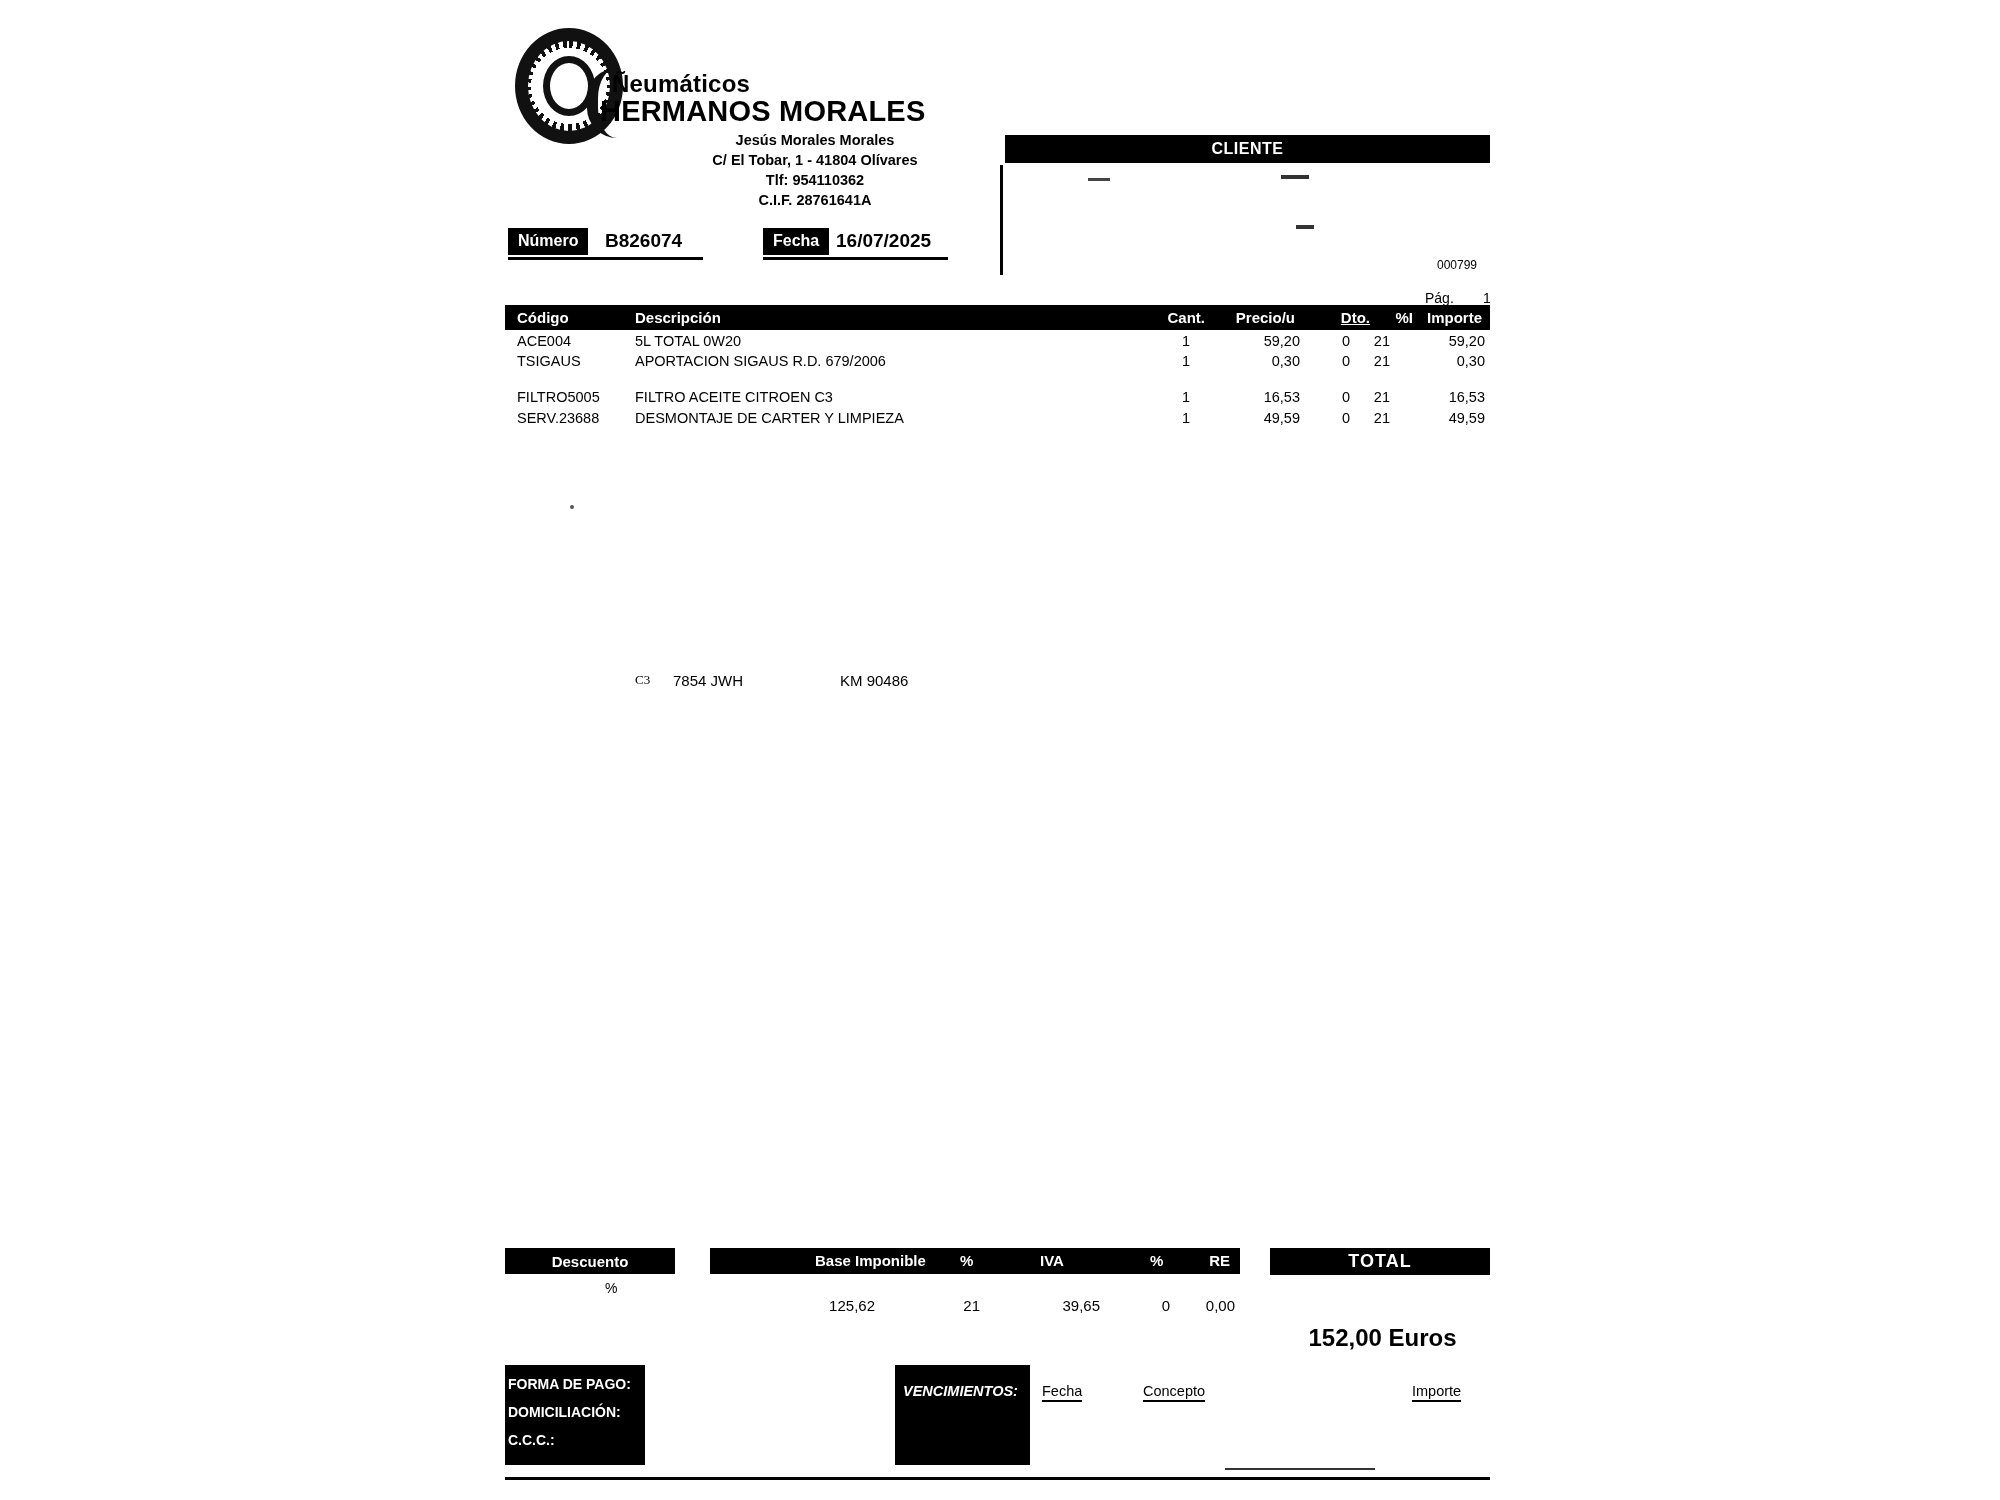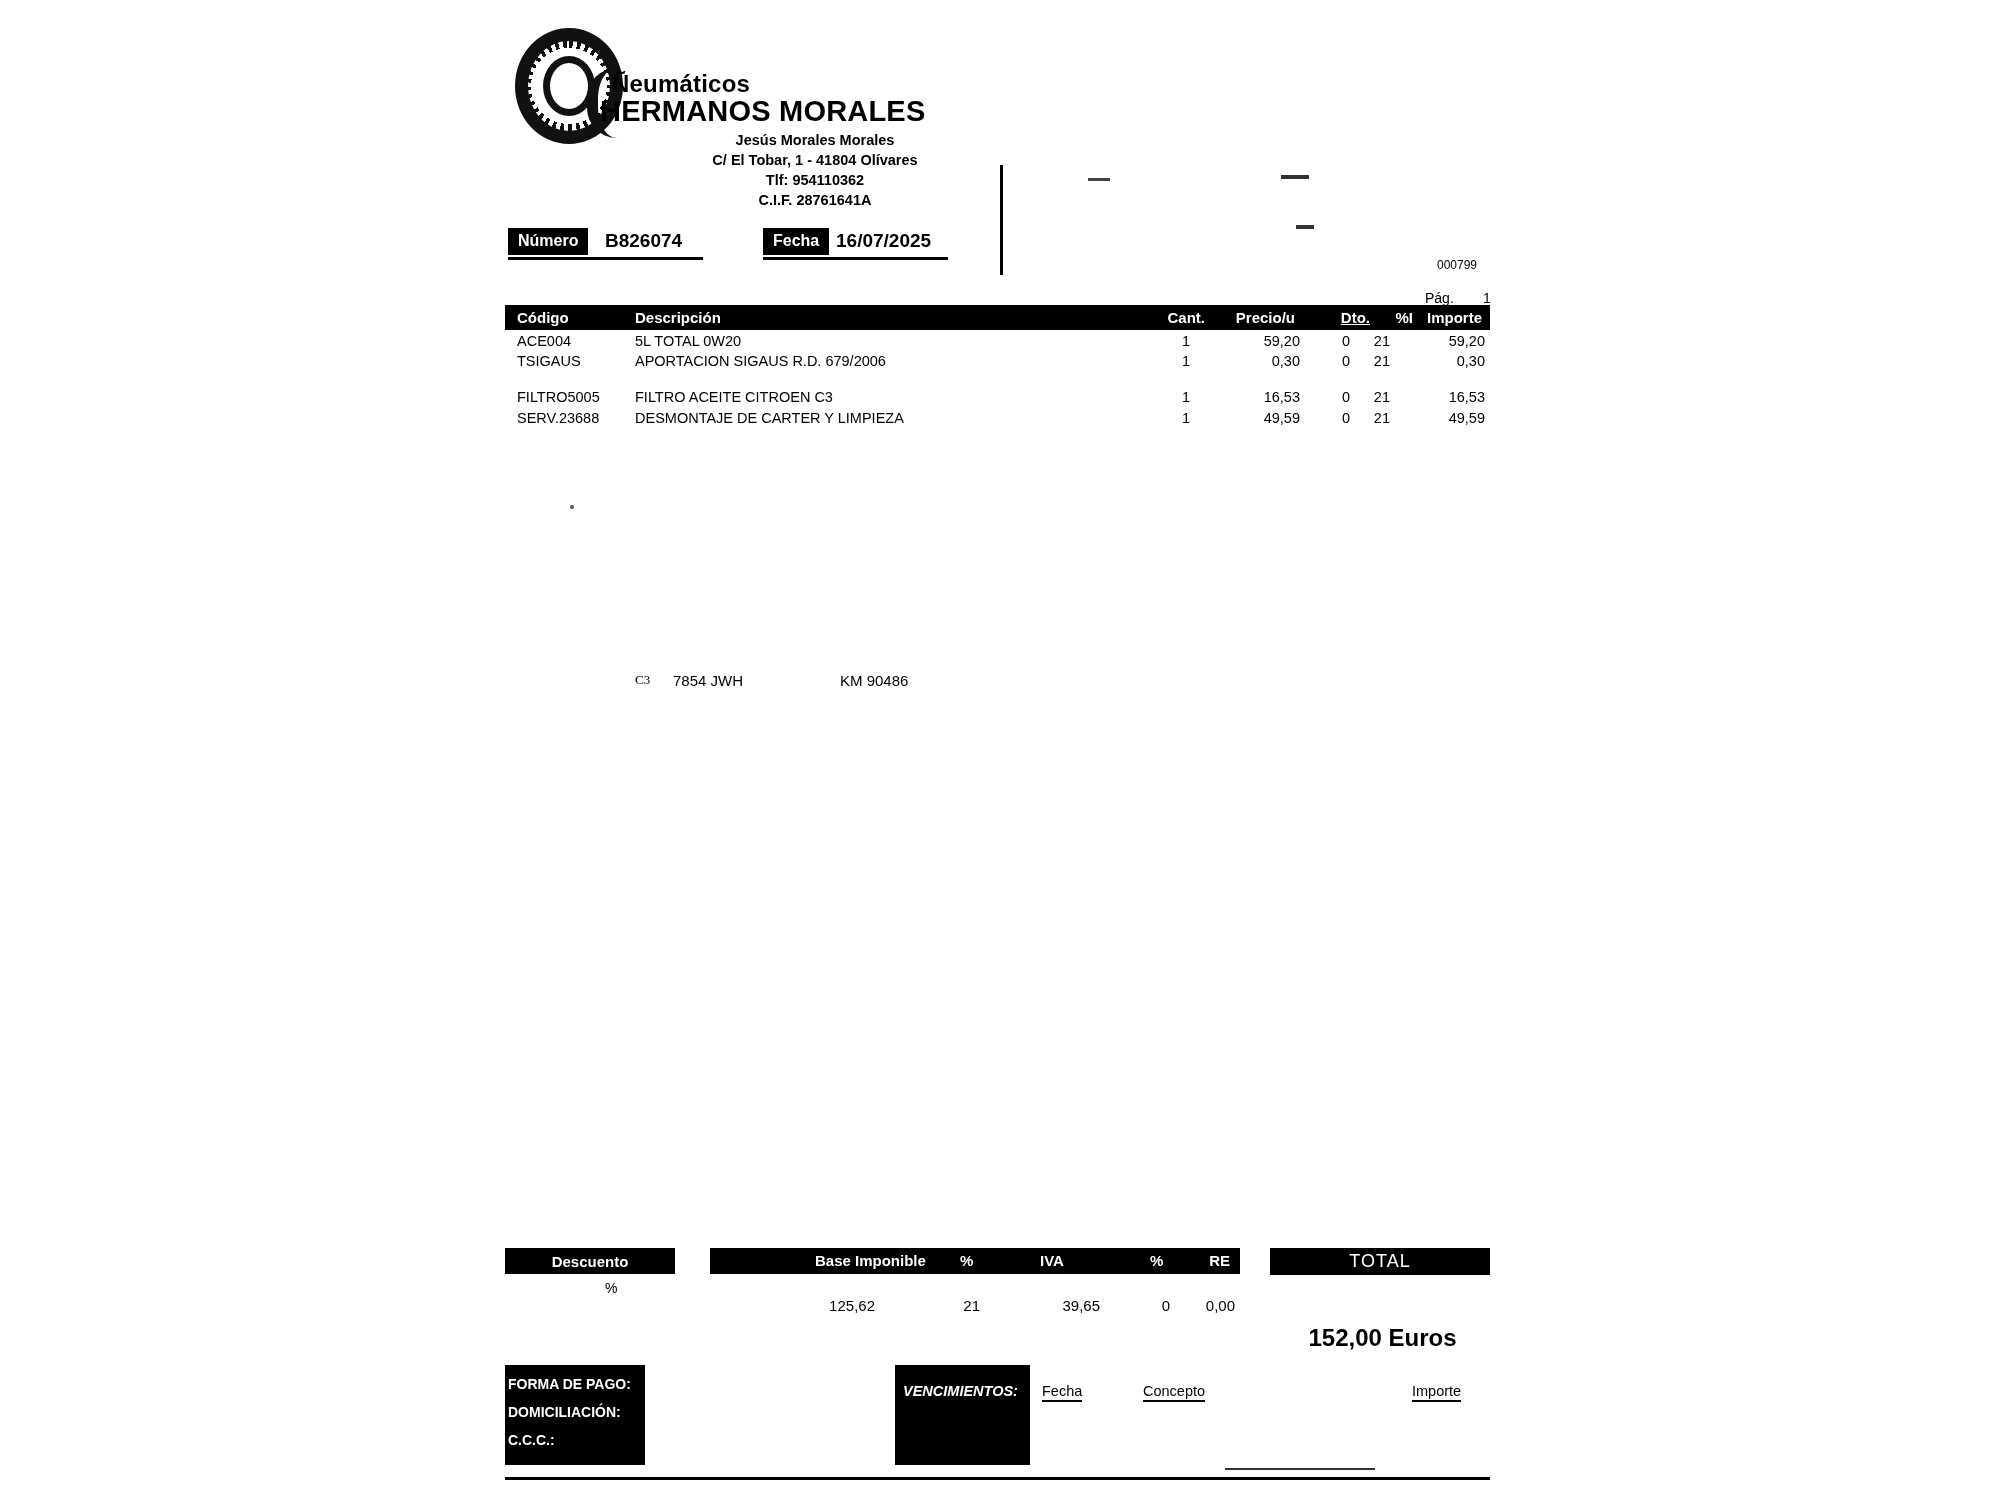--- a/index.html
+++ b/index.html
@@ -243,21 +243,21 @@
   .bv-base { left: 85px; width: 80px; text-align: right; }
   .bv-pct1 { left: 230px; width: 40px; text-align: right; }
   .bv-iva { left: 320px; width: 70px; text-align: right; }
   .bv-pct2 { left: 430px; width: 30px; text-align: right; }
   .bv-re { right: 5px; width: 70px; text-align: right; }
 
   .total-banner {
     left: 1270px; top: 1248px;
     width: 220px; height: 27px;
     background: #000; color: #fff;
-    font-size: 18px; font-weight: normal;
+    font-size: 18px; font-weight: bold;
     letter-spacing: 1px;
     display: flex; align-items: center; justify-content: center;
   }
   .total-value {
     left: 1270px; top: 1300px;
     width: 225px;
     text-align: center;
     font-size: 24px;
     font-weight: bold;
     margin-top: 24px;
@@ -340,20 +340,21 @@
   </div>
 
   <div class="abs numero-box lbl-black">Número</div>
   <div class="abs numero-val">B826074</div>
   <div class="abs numero-rule"></div>
 
   <div class="abs fecha-box lbl-black">Fecha</div>
   <div class="abs fecha-val">16/07/2025</div>
   <div class="abs fecha-rule"></div>
 
+  <div class="abs cliente-banner">CLIENTE</div>
   <div class="abs cliente-frame">
     <div class="abs" style="left:85px;top:13px;width:22px;height:3px;background:#444;"></div>
     <div class="abs" style="left:278px;top:10px;width:28px;height:4px;background:#333;"></div>
     <div class="abs" style="left:293px;top:60px;width:18px;height:4px;background:#333;"></div>
   </div>
   <div class="abs doc-num">000799</div>
   <div class="abs pag-label">Pág.</div>
   <div class="abs pag-value">1</div>
 
   <div class="abs items-header">

